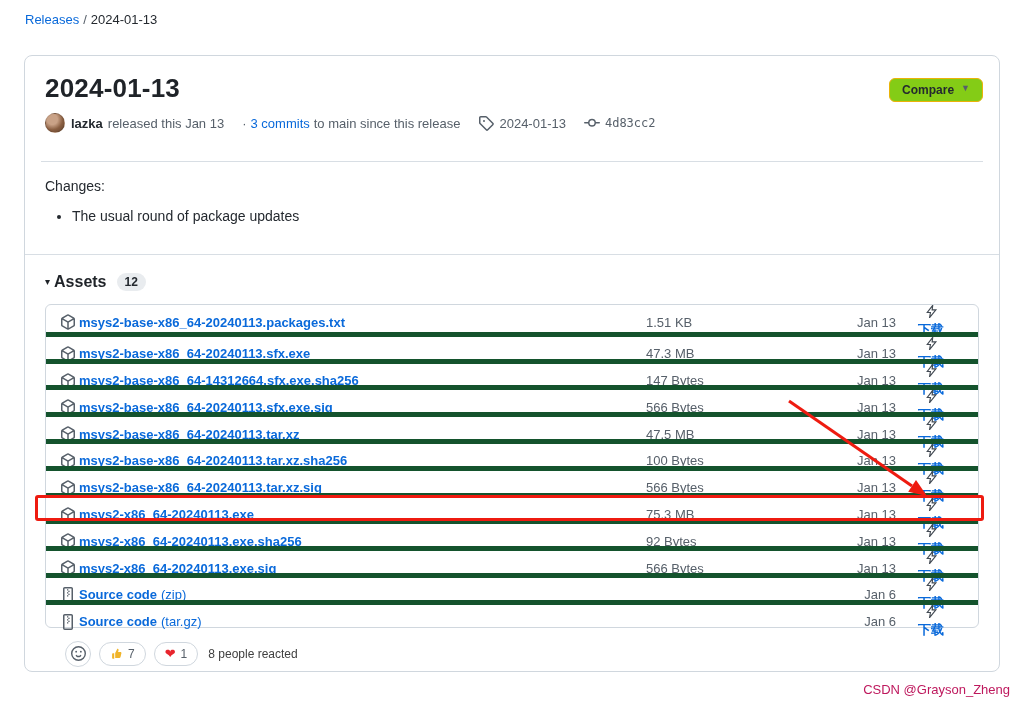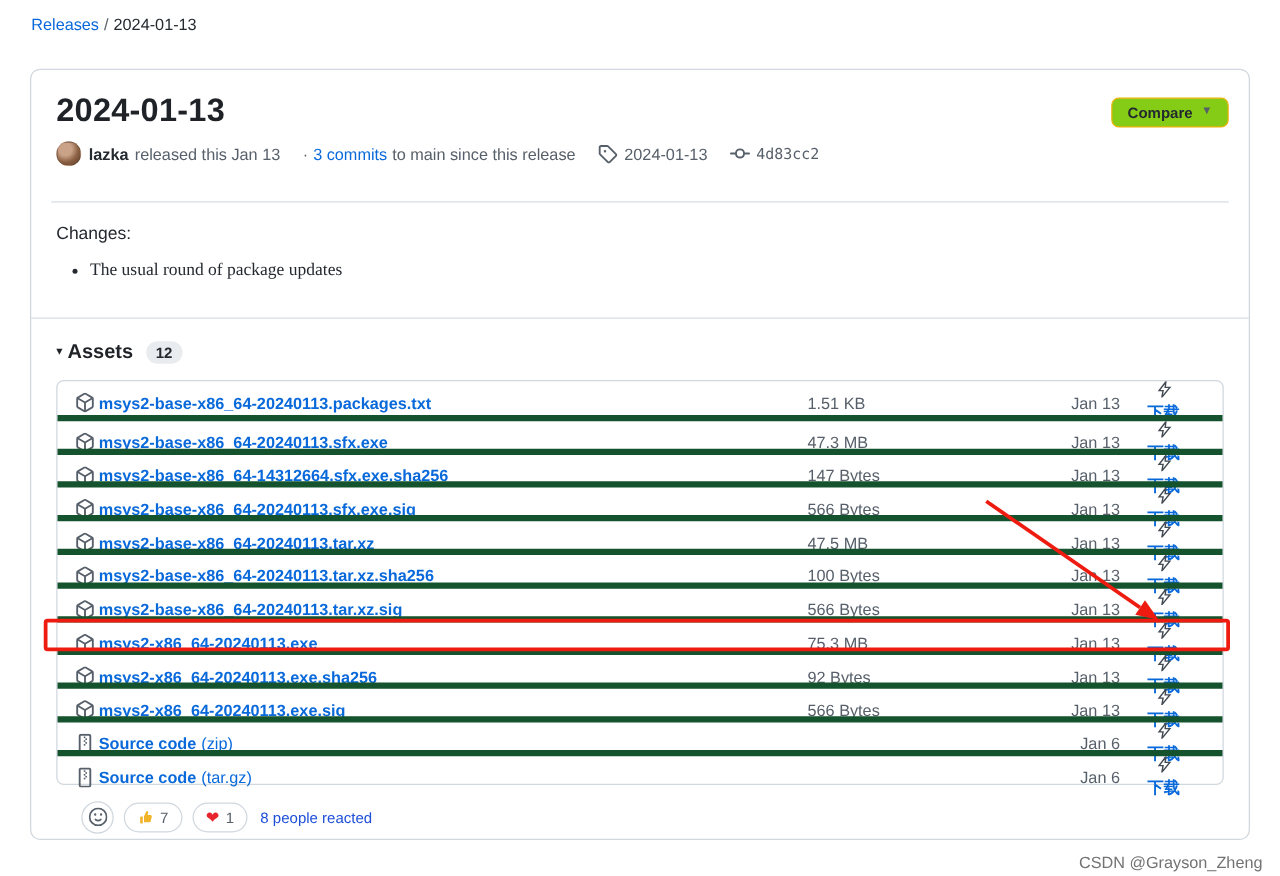--- a/index.html
+++ b/index.html
@@ -42,21 +42,21 @@
   }
   .author { font-weight:600; color:#24292f; margin-right:5px; }
   .meta-gap { width:18px; flex:none; }
   .meta-icon { width:16px; height:16px; fill:#57606a; margin-right:5px; flex:none; }
   .mono { font-family:"DejaVu Sans Mono","Liberation Mono",monospace; font-size:12px; }
 
   .divider-inset { border-top:1px solid #d8dee4; margin:28px 16px 0 16px; }
   .divider-full  { border-top:1px solid #d8dee4; margin-top:14px; }
 
   .changes { padding:16px 20px 0 20px; font-size:14px; color:#24292f; }
-  .changes ul { margin-top:13px; padding-left:27px;font-family:Liberation Serif, serif; }
+  .changes ul { margin-top:13px; padding-left:27px; }
   .changes li { line-height:19px; }
 
   .assets-section { padding:18px 20px 0 20px; }
   .assets-header { display:flex; align-items:center; gap:10px; }
   .assets-title { font-size:16px; font-weight:700; color:#1f2328; }
   .assets-title .tri { font-size:10px; margin-right:4px; position:relative; top:-2px; }
   .count-badge {
     background:#e9ecef; color:#24292f; font-size:12px; font-weight:600;
     border-radius:2em; padding:1px 8px; line-height:16px;
   }
@@ -88,23 +88,23 @@
   .react-add {
     width:26px; height:26px; border:1px solid #d0d7de; border-radius:50%;
     display:flex; align-items:center; justify-content:center; cursor:pointer; background:#fff;
   }
   .react-pill {
     display:flex; align-items:center; gap:5px; height:24px; padding:0 10px;
     border:1px solid #d0d7de; border-radius:2em; background:#fff; cursor:pointer;
     font-size:12px; color:#57606a;
   }
   .heart-glyph { color:#e8252d; font-size:13px; line-height:1; }
-  .reacted-summary { font-size:12px; color:#1d4ed8; margin-left:2px; }
-
-  .watermark { position:absolute; right:14px; bottom:4px; font-size:13px; color:#737373; }
+  .reacted-summary { font-size:12px; color:#404040; margin-left:2px; }
+
+  .watermark { position:absolute; right:14px; bottom:4px; font-size:13px; color:#be185d; }
 
   .annotation-layer { position:absolute; inset:0; pointer-events:none; z-index:7; }
 </style>
 </head>
 <body>
 
 <div class="breadcrumb">
   <a class="link">Releases</a><span class="sep">/</span><span class="current">2024-01-13</span>
 </div>
 

